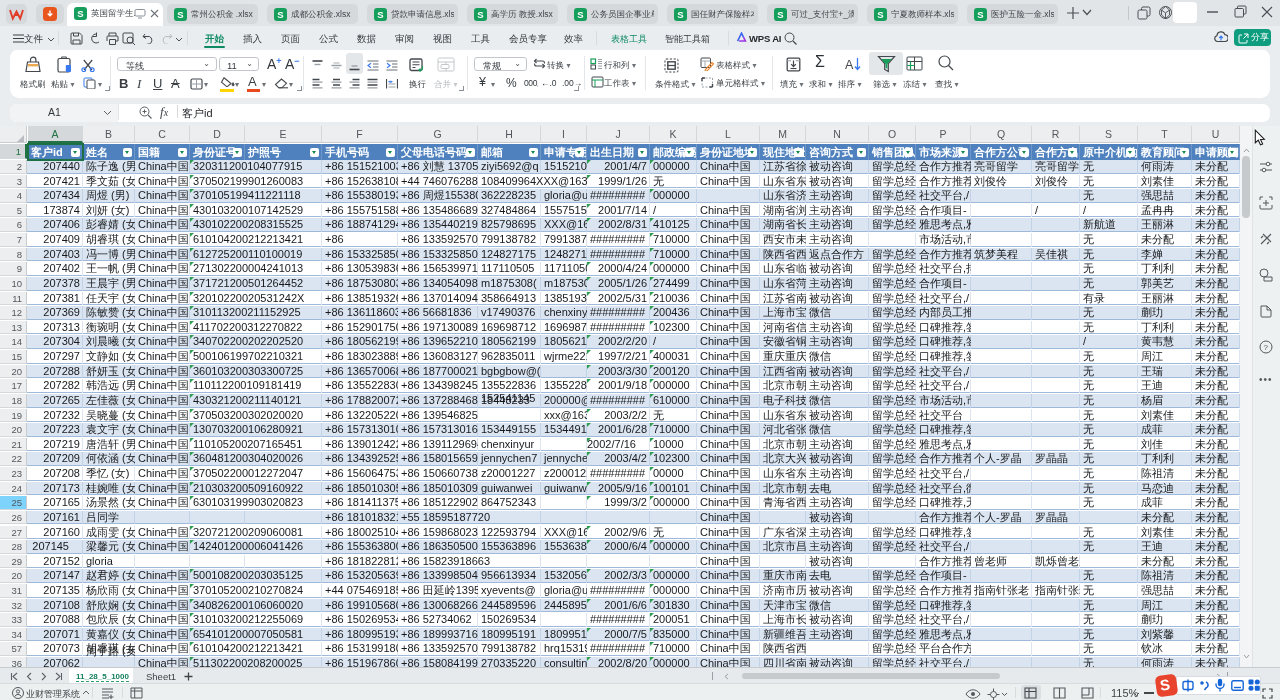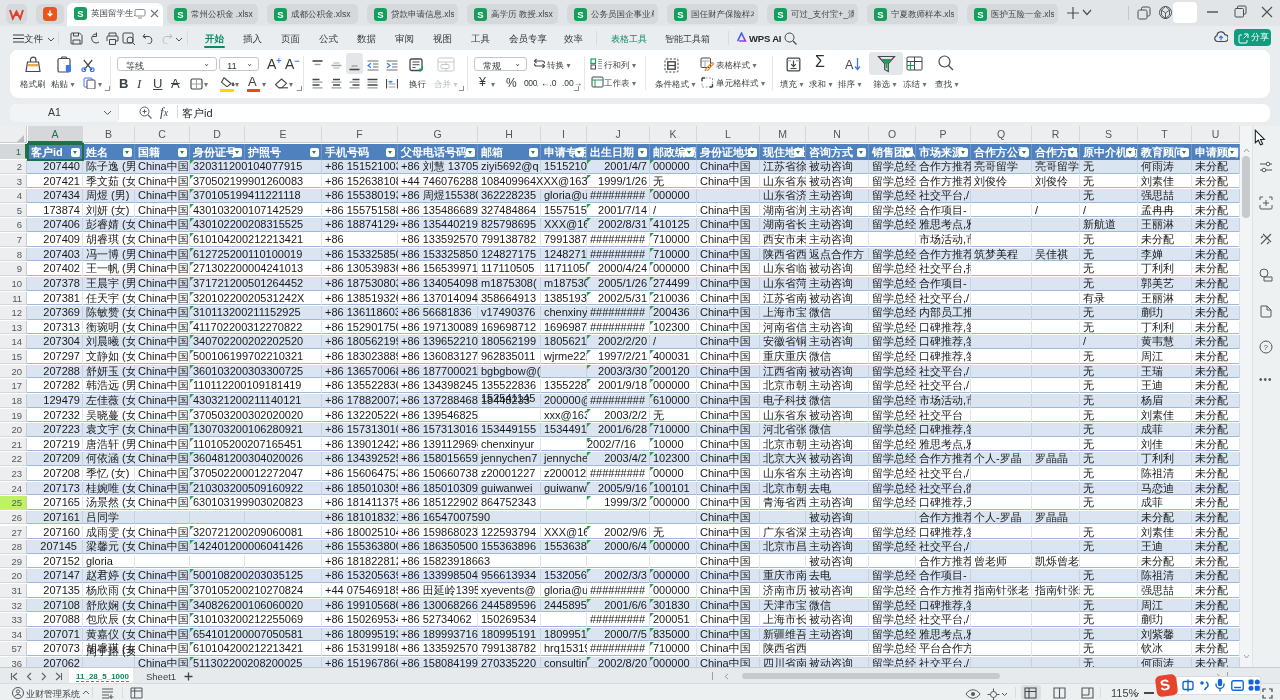--- a/index.html
+++ b/index.html
@@ -454,21 +454,21 @@
 <div class="rowhdr" style="top:224.06px;height:13.62px;line-height:13.62px;background:#eceeef;color:#53585e;border-right:1px solid #c9cccf">15</div>
 <div class="rowhdr" style="top:238.68px;height:13.62px;line-height:13.62px;background:#eceeef;color:#53585e;border-right:1px solid #c9cccf">20</div>
 <div class="rowhdr" style="top:253.30px;height:13.62px;line-height:13.62px;background:#eceeef;color:#53585e;border-right:1px solid #c9cccf">17</div>
 <div class="rowhdr" style="top:267.92px;height:13.62px;line-height:13.62px;background:#eceeef;color:#53585e;border-right:1px solid #c9cccf">18</div>
 <div class="rowhdr" style="top:282.54px;height:13.62px;line-height:13.62px;background:#eceeef;color:#53585e;border-right:1px solid #c9cccf">19</div>
 <div class="rowhdr" style="top:297.16px;height:13.62px;line-height:13.62px;background:#eceeef;color:#53585e;border-right:1px solid #c9cccf">20</div>
 <div class="rowhdr" style="top:311.78px;height:13.62px;line-height:13.62px;background:#eceeef;color:#53585e;border-right:1px solid #c9cccf">21</div>
 <div class="rowhdr" style="top:326.40px;height:13.62px;line-height:13.62px;background:#eceeef;color:#53585e;border-right:1px solid #c9cccf">22</div>
 <div class="rowhdr" style="top:341.02px;height:13.62px;line-height:13.62px;background:#eceeef;color:#53585e;border-right:1px solid #c9cccf">23</div>
 <div class="rowhdr" style="top:355.64px;height:13.62px;line-height:13.62px;background:#eceeef;color:#53585e;border-right:1px solid #c9cccf">24</div>
-<div class="rowhdr" style="top:370.26px;height:13.62px;line-height:13.62px;background:#bef264;color:#53585e;border-right:1px solid #c9cccf">25</div>
+<div class="rowhdr" style="top:370.26px;height:13.62px;line-height:13.62px;background:#7dd3fc;color:#53585e;border-right:1px solid #c9cccf">25</div>
 <div class="rowhdr" style="top:384.88px;height:13.62px;line-height:13.62px;background:#eceeef;color:#53585e;border-right:1px solid #c9cccf">26</div>
 <div class="rowhdr" style="top:399.50px;height:13.62px;line-height:13.62px;background:#eceeef;color:#53585e;border-right:1px solid #c9cccf">27</div>
 <div class="rowhdr" style="top:414.12px;height:13.62px;line-height:13.62px;background:#eceeef;color:#53585e;border-right:1px solid #c9cccf">28</div>
 <div class="rowhdr" style="top:428.74px;height:13.62px;line-height:13.62px;background:#eceeef;color:#53585e;border-right:1px solid #c9cccf">29</div>
 <div class="rowhdr" style="top:443.36px;height:13.62px;line-height:13.62px;background:#eceeef;color:#53585e;border-right:1px solid #c9cccf">20</div>
 <div class="rowhdr" style="top:457.98px;height:13.62px;line-height:13.62px;background:#eceeef;color:#53585e;border-right:1px solid #c9cccf">31</div>
 <div class="rowhdr" style="top:472.60px;height:13.62px;line-height:13.62px;background:#eceeef;color:#53585e;border-right:1px solid #c9cccf">32</div>
 <div class="rowhdr" style="top:487.22px;height:13.62px;line-height:13.62px;background:#eceeef;color:#53585e;border-right:1px solid #c9cccf">33</div>
 <div class="rowhdr" style="top:501.84px;height:13.62px;line-height:13.62px;background:#eceeef;color:#53585e;border-right:1px solid #c9cccf">34</div>
 <div class="rowhdr" style="top:516.46px;height:13.62px;line-height:13.62px;background:#eceeef;color:#53585e;border-right:1px solid #c9cccf">57</div>
@@ -1135,21 +1135,21 @@
 <div class="abs" style="left:759px;top:267.92px;width:1px;height:13.62px;background:#c3d3e7"></div>
 <div class="abs" style="left:805px;top:267.92px;width:1px;height:13.62px;background:#c3d3e7"></div>
 <div class="abs" style="left:868px;top:267.92px;width:1px;height:13.62px;background:#c3d3e7"></div>
 <div class="abs" style="left:915px;top:267.92px;width:1px;height:13.62px;background:#c3d3e7"></div>
 <div class="abs" style="left:970px;top:267.92px;width:1px;height:13.62px;background:#c3d3e7"></div>
 <div class="abs" style="left:1031px;top:267.92px;width:1px;height:13.62px;background:#c3d3e7"></div>
 <div class="abs" style="left:1079px;top:267.92px;width:1px;height:13.62px;background:#c3d3e7"></div>
 <div class="abs" style="left:1137px;top:267.92px;width:1px;height:13.62px;background:#c3d3e7"></div>
 <div class="abs" style="left:1191px;top:267.92px;width:1px;height:13.62px;background:#c3d3e7"></div>
 <div class="abs" style="left:1239px;top:267.92px;width:1px;height:13.62px;background:#c3d3e7"></div>
-<div class="cell" style="left:28px;top:267.92px;width:55px;height:14.62px;line-height:13.62px;padding-right:3px;text-align:right">129479</div>
+<div class="cell" style="left:28px;top:267.92px;width:55px;height:14.62px;line-height:13.62px;padding-right:3px;text-align:right">207265</div>
 <div class="cell" style="left:83px;top:267.92px;width:52px;height:14.62px;line-height:13.62px;padding-left:3px">左佳薇 (女</div>
 <div class="cell" style="left:135px;top:267.92px;width:55px;height:14.62px;line-height:13.62px;padding-left:3px">China中国</div>
 <div class="cell" style="left:190px;top:267.92px;width:132px;height:14.62px;line-height:13.62px;padding-left:3px"><div class="tri"></div>430321200211140121</div>
 <div class="cell" style="left:322px;top:267.92px;width:76px;height:14.62px;line-height:13.62px;padding-left:3px">+86 178820072</div>
 <div class="cell" style="left:398px;top:267.92px;width:80px;height:14.62px;line-height:13.62px;padding-left:3px">+86 1372884680</div>
 <div class="cell" style="left:478px;top:267.92px;width:63px;height:14.62px;line-height:13.62px;padding-left:3px">18448233</div>
 <div class="cell" style="left:541px;top:267.92px;width:46px;height:14.62px;line-height:13.62px;padding-left:3px">200000@qq</div>
 <div class="cell" style="left:587px;top:267.92px;width:63px;height:14.62px;line-height:13.62px;padding-left:3px">#########</div>
 <div class="cell" style="left:650px;top:267.92px;width:47px;height:14.62px;line-height:13.62px;padding-left:3px"><div class="tri"></div>610000</div>
 <div class="cell" style="left:697px;top:267.92px;width:63px;height:14.62px;line-height:13.62px;padding-left:3px">China中国</div>
@@ -1450,21 +1450,21 @@
 <div class="abs" style="left:915px;top:384.88px;width:1px;height:13.62px;background:#c3d3e7"></div>
 <div class="abs" style="left:970px;top:384.88px;width:1px;height:13.62px;background:#c3d3e7"></div>
 <div class="abs" style="left:1031px;top:384.88px;width:1px;height:13.62px;background:#c3d3e7"></div>
 <div class="abs" style="left:1079px;top:384.88px;width:1px;height:13.62px;background:#c3d3e7"></div>
 <div class="abs" style="left:1137px;top:384.88px;width:1px;height:13.62px;background:#c3d3e7"></div>
 <div class="abs" style="left:1191px;top:384.88px;width:1px;height:13.62px;background:#c3d3e7"></div>
 <div class="abs" style="left:1239px;top:384.88px;width:1px;height:13.62px;background:#c3d3e7"></div>
 <div class="cell" style="left:28px;top:384.88px;width:55px;height:14.62px;line-height:13.62px;padding-right:3px;text-align:right">207161</div>
 <div class="cell" style="left:83px;top:384.88px;width:52px;height:14.62px;line-height:13.62px;padding-left:3px">吕同学</div>
 <div class="cell" style="left:322px;top:384.88px;width:76px;height:14.62px;line-height:13.62px;padding-left:3px">+86 181018321</div>
-<div class="cell" style="left:398px;top:384.88px;width:143px;height:14.62px;line-height:13.62px;padding-left:3px">+86 16547007590</div>
+<div class="cell" style="left:398px;top:384.88px;width:143px;height:14.62px;line-height:13.62px;padding-left:3px">+55 18595187720</div>
 <div class="cell" style="left:697px;top:384.88px;width:63px;height:14.62px;line-height:13.62px;padding-left:3px">China中国</div>
 <div class="cell" style="left:806px;top:384.88px;width:63px;height:14.62px;line-height:13.62px;padding-left:3px">被动咨询</div>
 <div class="cell" style="left:916px;top:384.88px;width:55px;height:14.62px;line-height:13.62px;padding-left:3px">合作方推荐</div>
 <div class="cell" style="left:971px;top:384.88px;width:61px;height:14.62px;line-height:13.62px;padding-left:3px">个人-罗晶</div>
 <div class="cell" style="left:1032px;top:384.88px;width:48px;height:14.62px;line-height:13.62px;padding-left:3px">罗晶晶</div>
 <div class="cell" style="left:1138px;top:384.88px;width:54px;height:14.62px;line-height:13.62px;padding-left:3px">未分配</div>
 <div class="cell" style="left:1192px;top:384.88px;width:48px;height:14.62px;line-height:13.62px;padding-left:3px">未分配</div>
 <div class="abs" style="left:27px;top:399.50px;width:1213px;height:13.62px;background:#ffffff;border-bottom:1px solid #9fb9da"></div>
 <div class="abs" style="left:82px;top:399.50px;width:1px;height:13.62px;background:#dde5f0"></div>
 <div class="abs" style="left:134px;top:399.50px;width:1px;height:13.62px;background:#dde5f0"></div>
@@ -1518,21 +1518,21 @@
 <div class="abs" style="left:759px;top:414.12px;width:1px;height:13.62px;background:#c3d3e7"></div>
 <div class="abs" style="left:805px;top:414.12px;width:1px;height:13.62px;background:#c3d3e7"></div>
 <div class="abs" style="left:868px;top:414.12px;width:1px;height:13.62px;background:#c3d3e7"></div>
 <div class="abs" style="left:915px;top:414.12px;width:1px;height:13.62px;background:#c3d3e7"></div>
 <div class="abs" style="left:970px;top:414.12px;width:1px;height:13.62px;background:#c3d3e7"></div>
 <div class="abs" style="left:1031px;top:414.12px;width:1px;height:13.62px;background:#c3d3e7"></div>
 <div class="abs" style="left:1079px;top:414.12px;width:1px;height:13.62px;background:#c3d3e7"></div>
 <div class="abs" style="left:1137px;top:414.12px;width:1px;height:13.62px;background:#c3d3e7"></div>
 <div class="abs" style="left:1191px;top:414.12px;width:1px;height:13.62px;background:#c3d3e7"></div>
 <div class="abs" style="left:1239px;top:414.12px;width:1px;height:13.62px;background:#c3d3e7"></div>
-<div class="cell" style="left:28px;top:414.12px;width:55px;height:14.62px;line-height:13.62px;padding-right:6px;text-align:right">207145</div>
+<div class="cell" style="left:28px;top:414.12px;width:55px;height:14.62px;line-height:13.62px;padding-right:14px;text-align:right">207145</div>
 <div class="cell" style="left:83px;top:414.12px;width:52px;height:14.62px;line-height:13.62px;padding-left:3px">梁馨元 (女</div>
 <div class="cell" style="left:135px;top:414.12px;width:55px;height:14.62px;line-height:13.62px;padding-left:3px">China中国</div>
 <div class="cell" style="left:190px;top:414.12px;width:132px;height:14.62px;line-height:13.62px;padding-left:3px"><div class="tri"></div>142401200006041426</div>
 <div class="cell" style="left:322px;top:414.12px;width:76px;height:14.62px;line-height:13.62px;padding-left:3px">+86 155363800</div>
 <div class="cell" style="left:398px;top:414.12px;width:80px;height:14.62px;line-height:13.62px;padding-left:3px">+86 1863505000</div>
 <div class="cell" style="left:478px;top:414.12px;width:63px;height:14.62px;line-height:13.62px;padding-left:3px">155363896</div>
 <div class="cell" style="left:541px;top:414.12px;width:46px;height:14.62px;line-height:13.62px;padding-left:3px">155363896</div>
 <div class="cell" style="left:587px;top:414.12px;width:63px;height:14.62px;line-height:13.62px;padding-right:3px;text-align:right"><div class="tri"></div>2000/6/4</div>
 <div class="cell" style="left:650px;top:414.12px;width:47px;height:14.62px;line-height:13.62px;padding-left:3px"><div class="tri"></div>000000</div>
 <div class="cell" style="left:697px;top:414.12px;width:63px;height:14.62px;line-height:13.62px;padding-left:3px">China中国</div>

